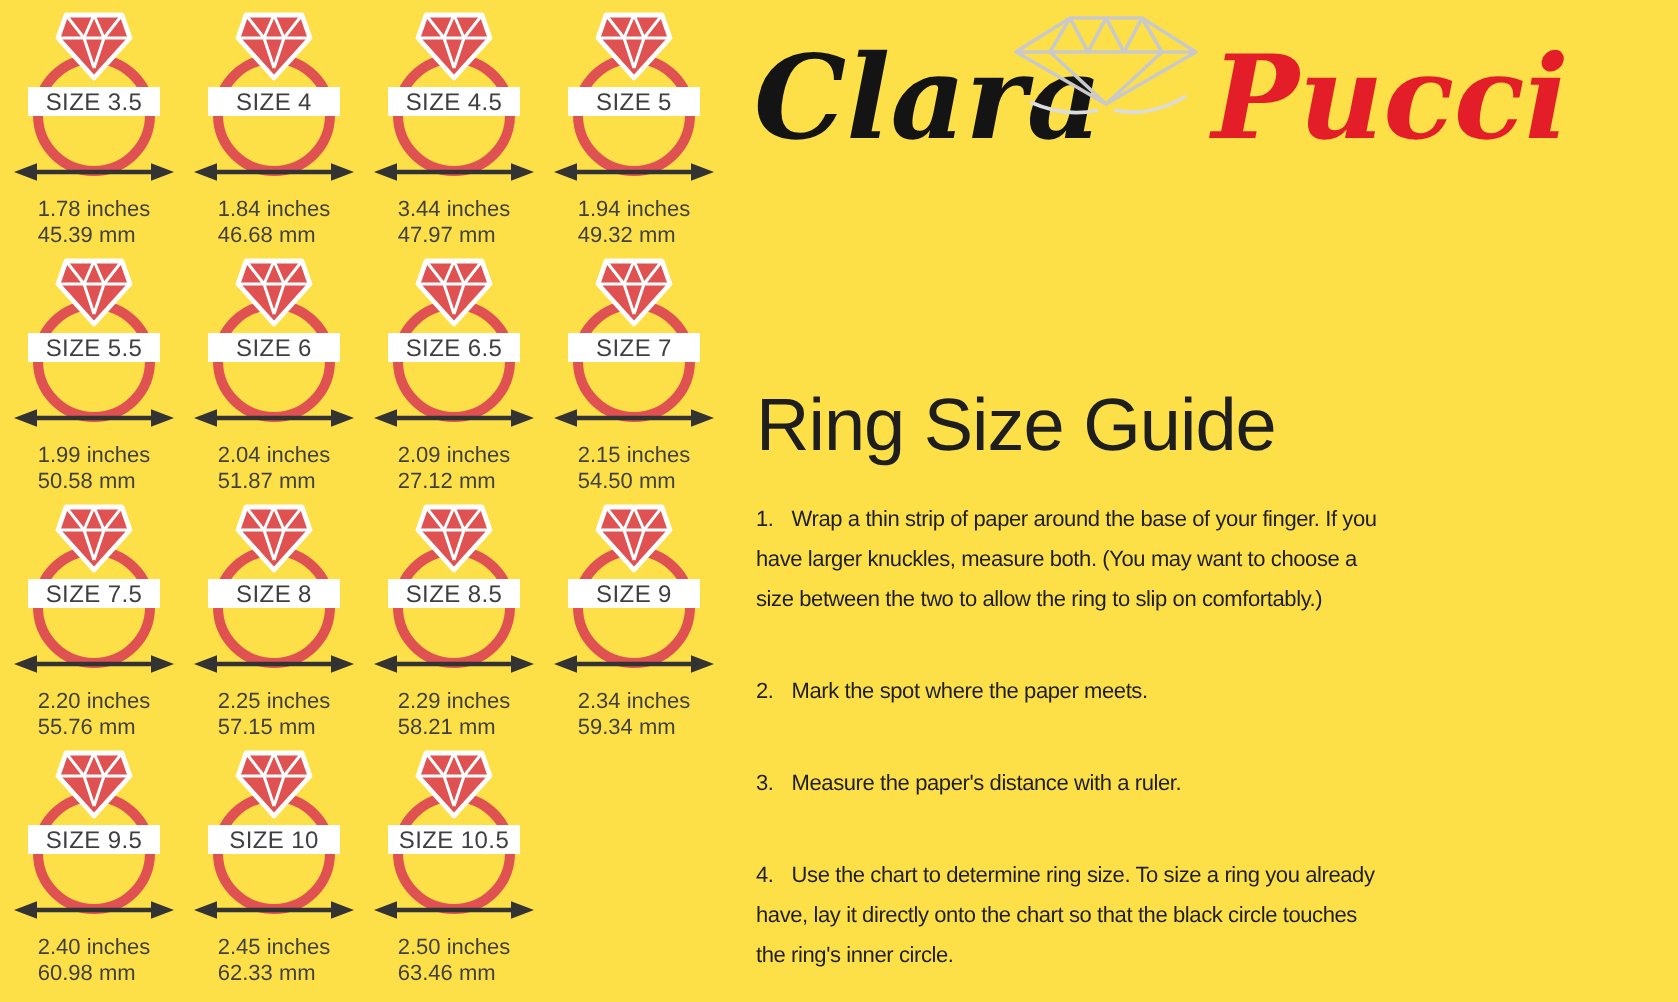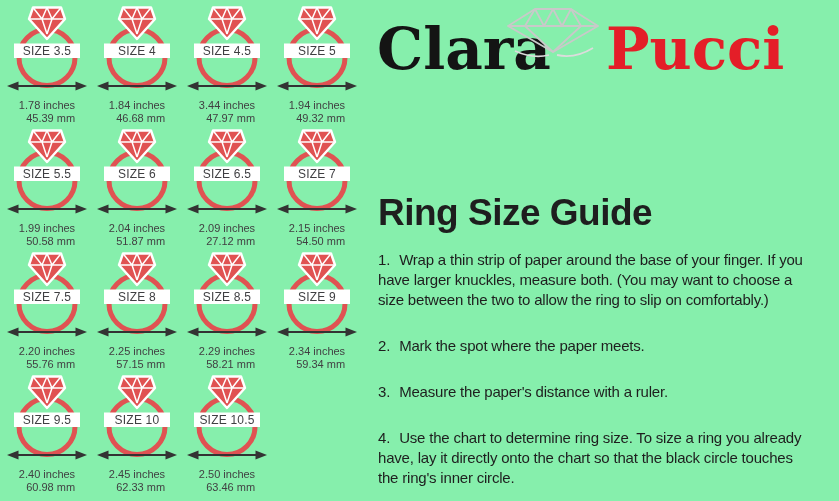--- a/index.html
+++ b/index.html
@@ -4,21 +4,21 @@
 <style>
   html, body {
     margin: 0;
     padding: 0;
     background: #ffffff;
   }
   .page {
     position: relative;
     width: 839px;
     height: 501px;
-    background: #86efac;
+    background: #fde047;
     overflow: hidden;
     font-family: "Liberation Sans", sans-serif;
     color: var(--text-dark, #1e1e1e);
   }
 
   
   .ring-grid {
     position: absolute;
     left: 2px;
     top: 6px;
@@ -56,21 +56,21 @@
     text-anchor: middle;
     letter-spacing: 0.2px;
   }
   .ring-svg .arrow line {
     stroke: var(--arrow, #333333);
     stroke-width: 2.2;
   }
   .ring-svg .arrow polygon { fill: var(--arrow, #333333); }
   .measure {
     margin-top: 3px;
-    text-align: right;
+    text-align: left;
     font-size: 11px;
     line-height: 13px;
     color: var(--measure-text, #414042);
   }
 
   
   .right-panel {
     position: absolute;
     left: 377px;
     top: 0;
@@ -82,20 +82,21 @@
     left: 0;
     top: 4px;
     width: 440px;
     height: 100px;
   }
   .brand-words {
     display: flex;
     align-items: baseline;
     padding-top: 16px;
     font-family: "DejaVu Serif", serif;
+    font-style: italic;
     font-weight: 600;
     font-size: 58px;
     line-height: 1;
     white-space: nowrap;
   }
   .brand-first  { color: var(--brand-black, #141414); }
   .brand-second { color: var(--brand-red, #e41e28); margin-left: 55px; }
   .brand-diamond {
     position: absolute;
     left: 128px;
@@ -108,33 +109,33 @@
     stroke-linejoin: round;
   }
   .brand-diamond .swoosh { stroke: #dcdcdc; }
 
   .guide-title {
     position: absolute;
     left: 1px;
     top: 192px;
     margin: 0;
     font-size: 37px;
-    font-weight: bold;
+    font-weight: normal;
     letter-spacing: -0.5px;
     color: var(--text-dark, #1e1e1e);
   }
   .steps {
     position: absolute;
     left: 1px;
     top: 250px;
     width: 461px;
   }
   .steps p {
     margin: 0 0 26px 0;
-    font-size: 15px;
+    font-size: 11px;
     line-height: 20px;
     letter-spacing: -0.2px;
     color: var(--text-dark, #1e1e1e);
   }
   .step-num { margin-right: 9px; }
   .step-text { white-space: pre-line; }
 </style>
 </head>
 <body>
 

